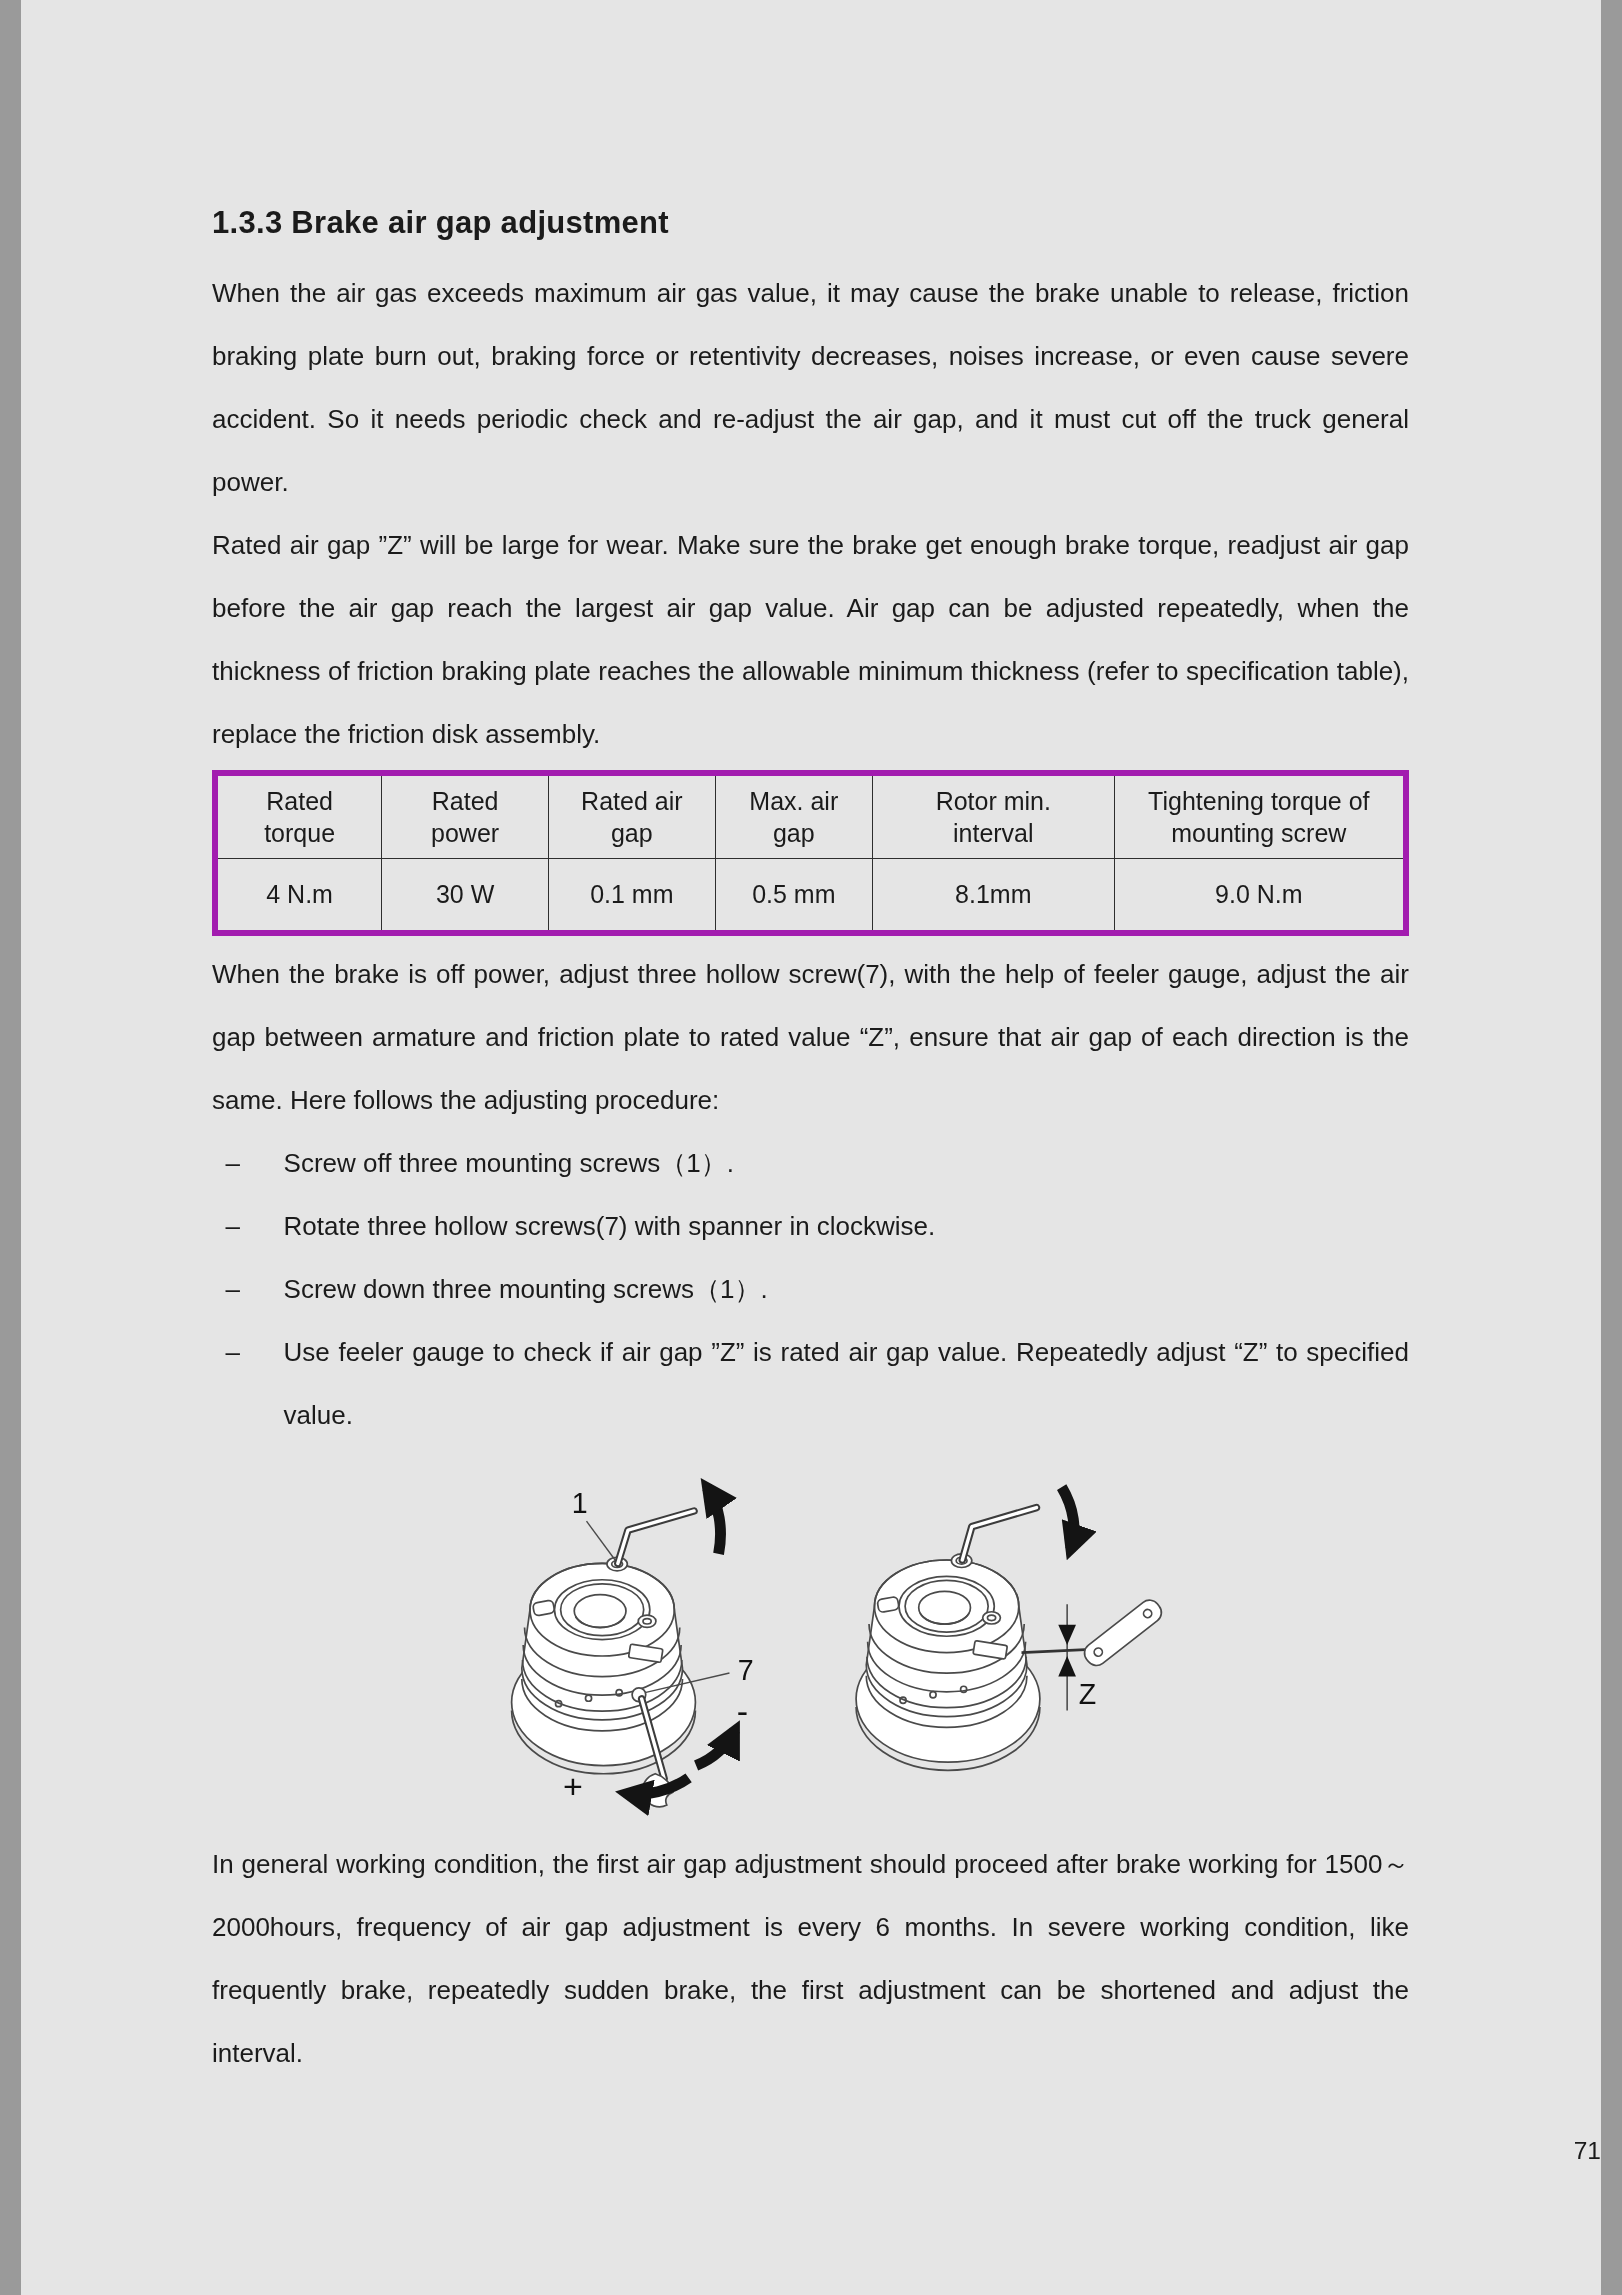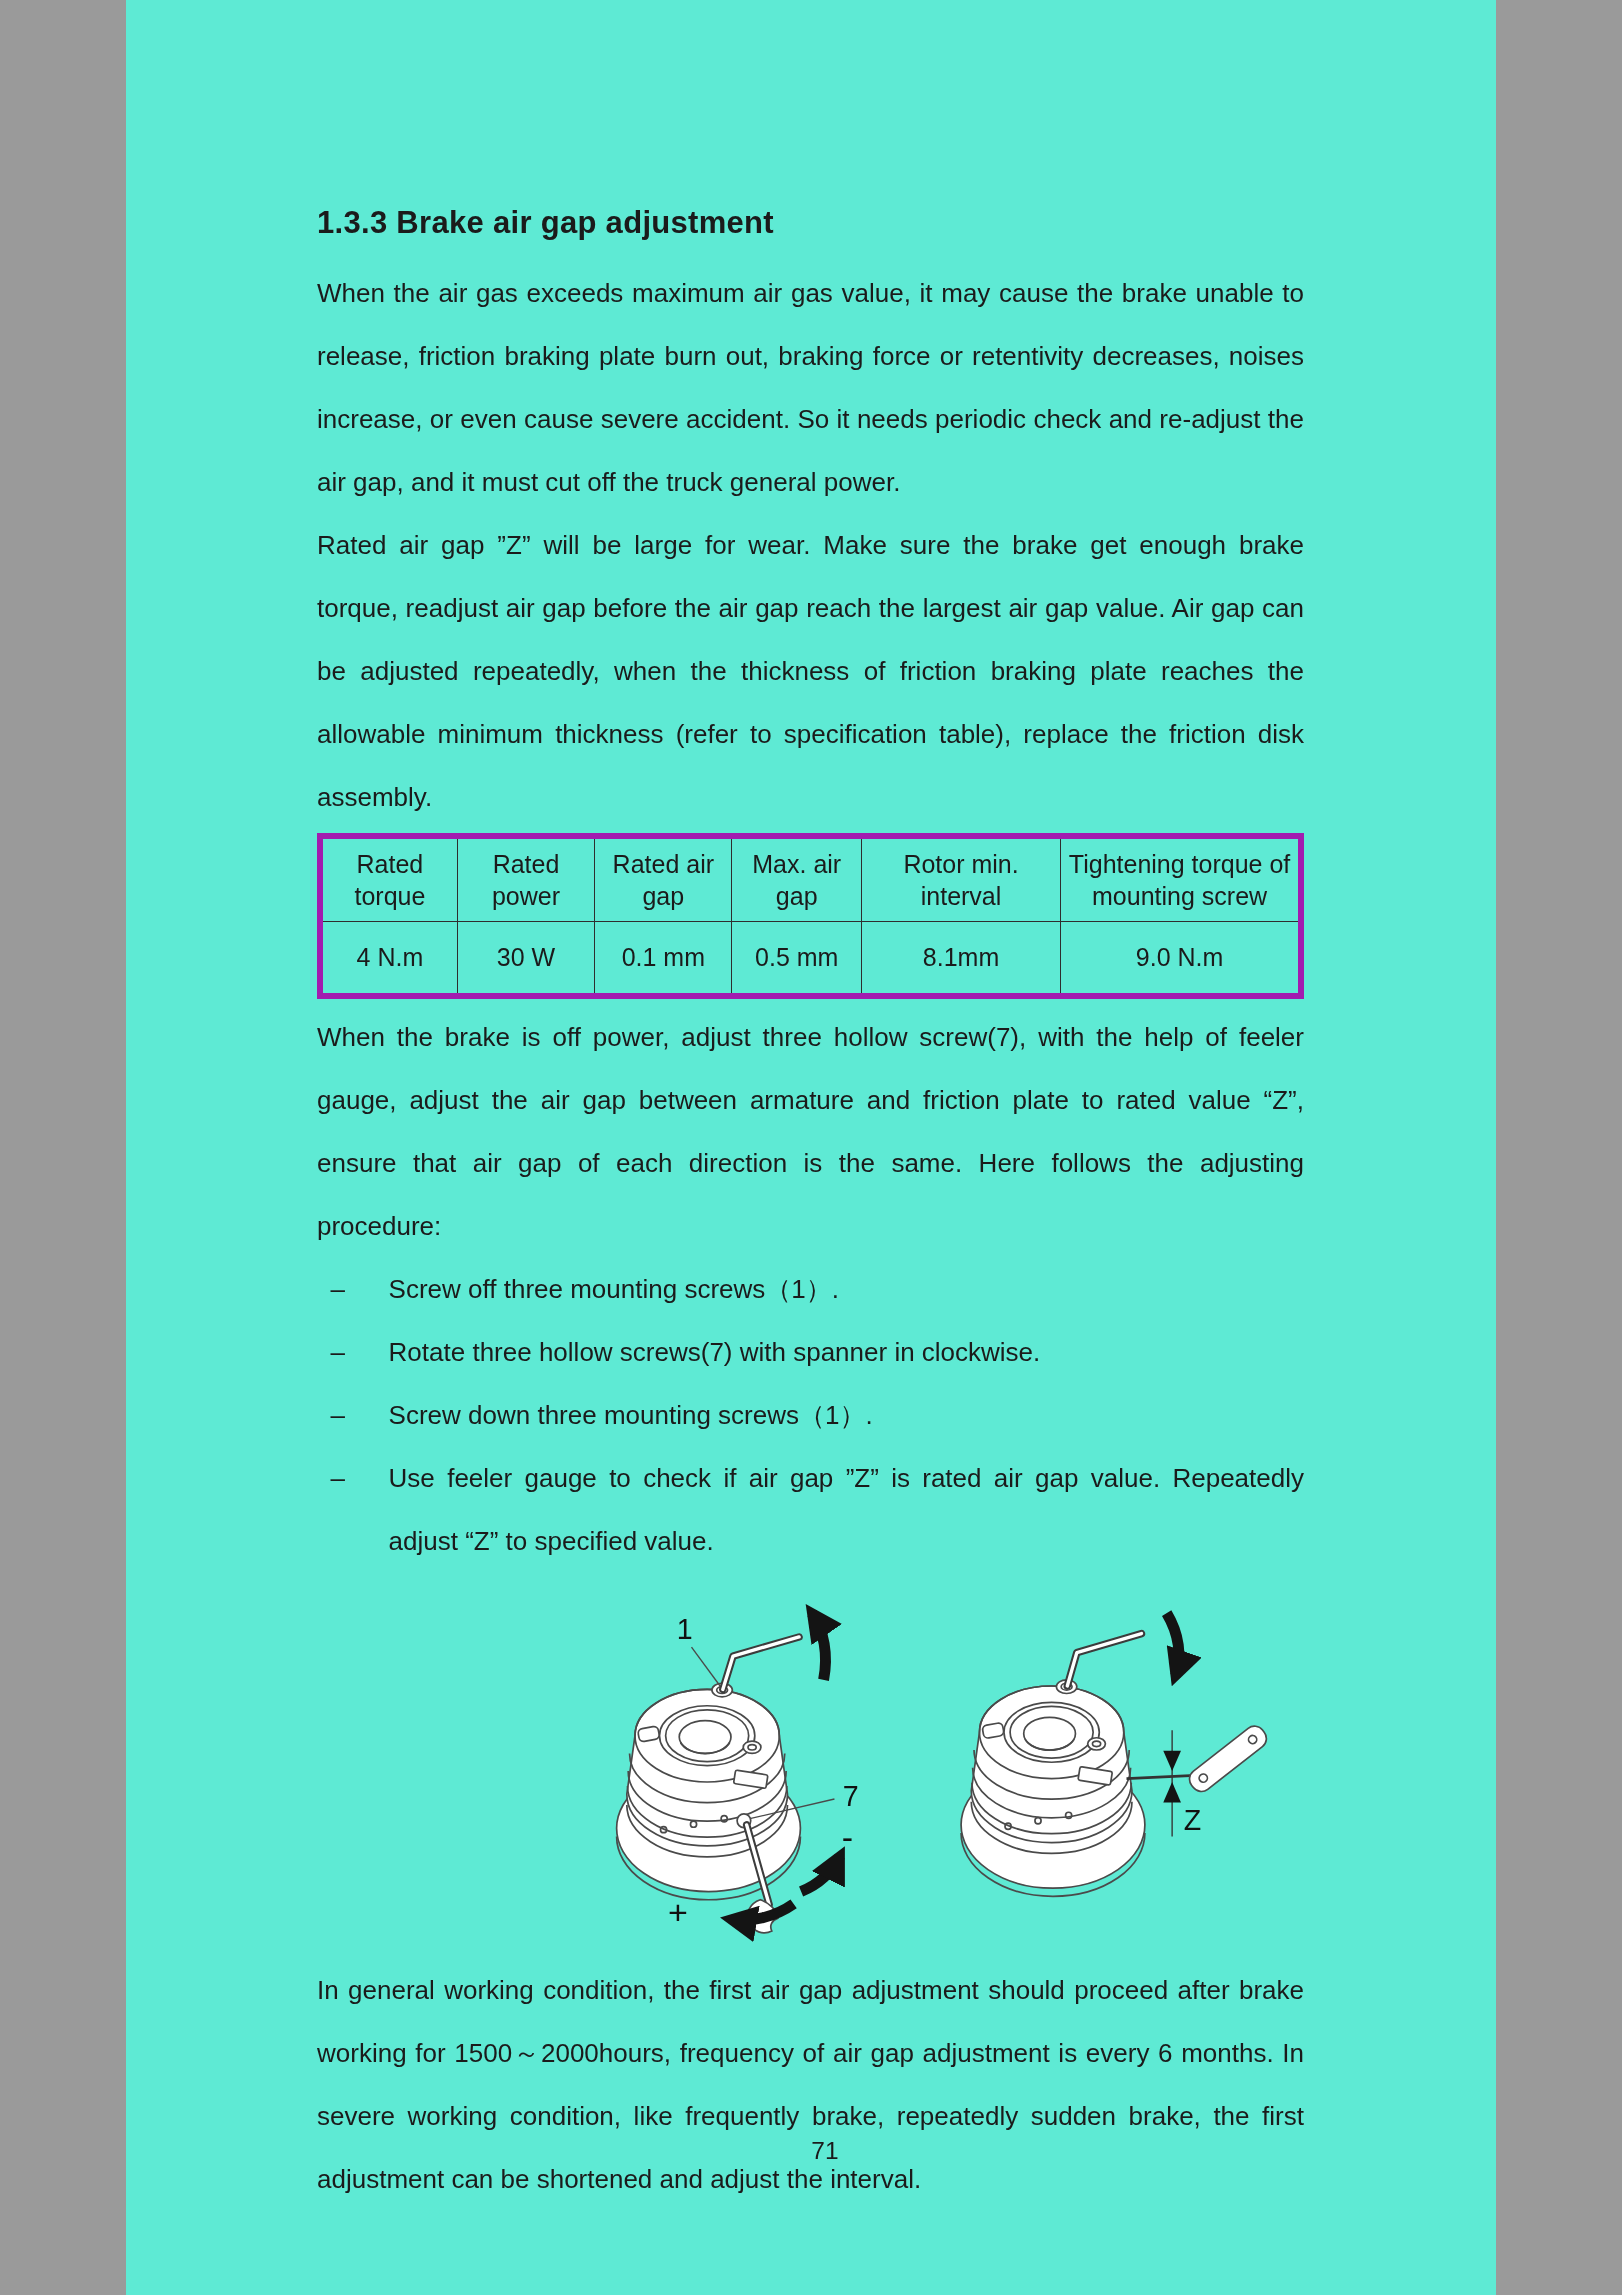--- a/index.html
+++ b/index.html
@@ -1,20 +1,20 @@
 <!DOCTYPE html>
 <html style="font-size:11px"><head>
 <meta charset="utf-8">
 <style>
   html,body { margin:0; padding:0; background:#9a9a9a; }
   .page {
     position:relative;
-    width:1370px; height:2295px;
+    width:1580px; height:2295px;
     margin:0 auto;
-    background:#5eead4;
+    background:#e5e5e5;
     font-family:"Liberation Sans", sans-serif;
     color:#1b1b1b;
     box-sizing:border-box;
     padding:202px 192px 0 191px;
     overflow:hidden;
   }
   .heading {
     font-size:31px; line-height:42px; font-weight:bold;
     margin:0 0 17.7px 0; letter-spacing:0.3px;
   }
@@ -35,21 +35,21 @@
   }
   table.spec th { line-height:32px; padding:8.9px 4.1px; white-space:pre-line; vertical-align:middle; }
   table.spec td { line-height:31px; padding:20.4px 4.1px; }
   .bullets { margin:0; }
   .bullet { display:flex; }
   .bullet .dash { flex:0 0 58px; padding-left:13.6px; font-size:26px; line-height:63px; }
   .bullet .btext { flex:1; font-size:26px; line-height:63px; text-align:justify; }
   .figure { display:block; width:722px; height:354px; margin:17px 0 0 279px; }
   .pageno {
     position:absolute; left:0; right:0; top:2137px;
-    text-align:center; font-size:24.5px; color:#1b1b1b;padding-left:28px;
+    text-align:right; font-size:24.5px; color:#1b1b1b;padding-left:28px;
   }
   
   .ln   { fill:none; stroke:#4a4a4a; stroke-width:2.5px; }
   .lnf  { fill:#ffffff; stroke:#4a4a4a; stroke-width:2.5px; }
   .leader { stroke:#4a4a4a; stroke-width:2px; }
   .thin  { stroke:#333333; stroke-width:2px; }
   .thin2 { stroke:#333333; stroke-width:4px; }
   .fat   { fill:none; stroke:#141414; stroke-width:16px; }
   .tool-o { fill:none; stroke:#3c3c3c; stroke-width:11px; stroke-linecap:round; stroke-linejoin:round; }
   .tool-i { fill:none; stroke:#ffffff; stroke-width:5px;  stroke-linecap:round; stroke-linejoin:round; }

